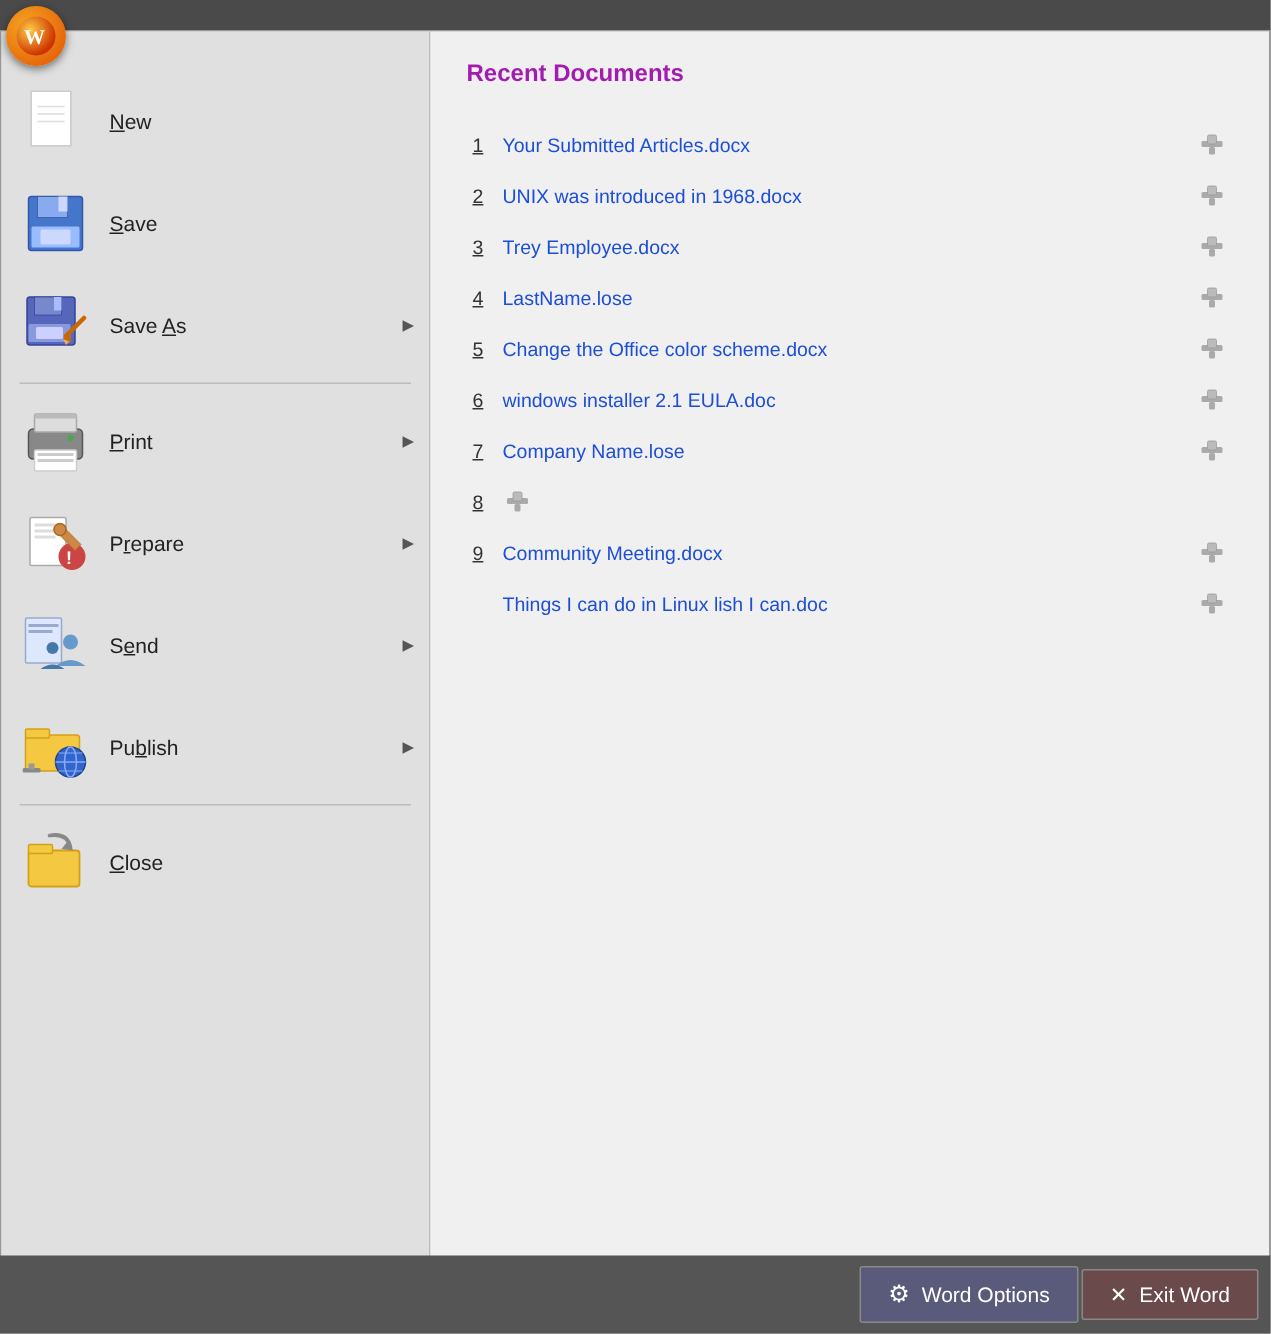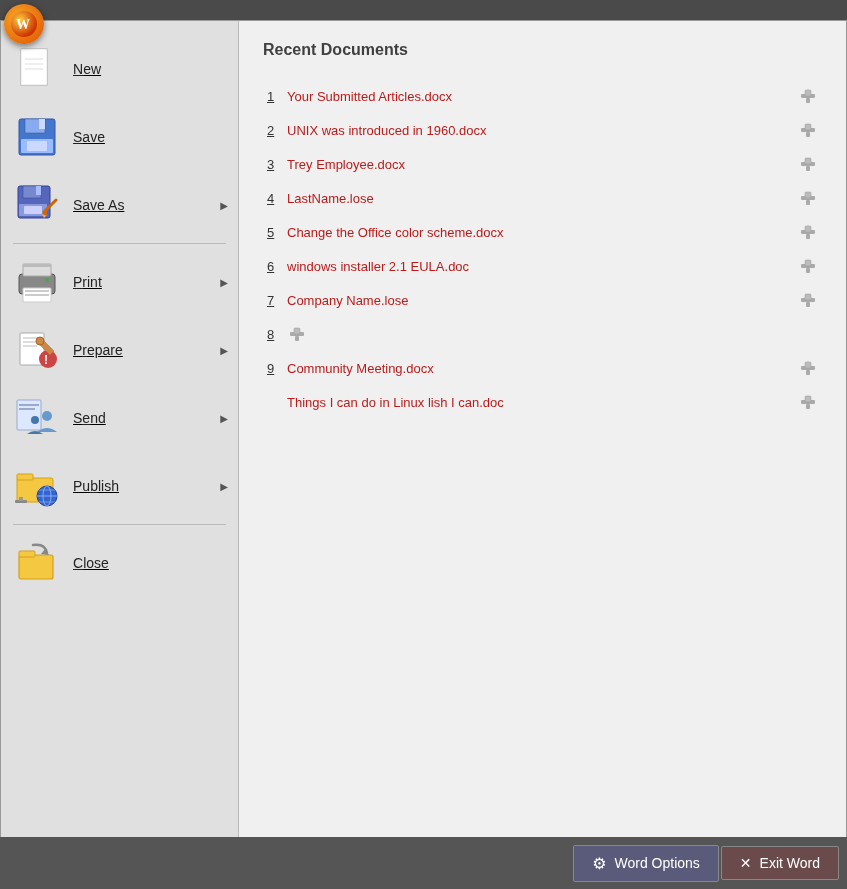--- a/index.html
+++ b/index.html
@@ -36,27 +36,26 @@
       cursor: pointer;
     }
     .main-content {
       display: flex;
       flex: 1;
       margin-top: 28px;
       background: #e8e8e8;
       border: 1px solid #999;
     }
     .left-panel {
-      width: 238px;
+      width: 286px;
       background: #e0e0e0;
       border-right: 1px solid #bbb;
       display: flex;
       flex-direction: column;
-      padding-top: 14px;
-      text-decoration: underline;
+      padding-top: 26px;
     }
     .menu-item {
       display: flex;
       align-items: center;
       padding: 10px 12px;
       cursor: pointer;
       position: relative;
       min-height: 60px;
     }
     .menu-item-icon {
@@ -89,21 +88,21 @@
       margin: 4px 12px;
     }
     .right-panel {
       flex: 1;
       background: #f0f0f0;
       padding: 20px 24px;
     }
     .recent-title {
       font-size: 16px;
       font-weight: 700;
-      color: #404040;
+      color: #a21caf;
       margin-bottom: 16px;
       padding-bottom: 4px;
     }
     .recent-list {
       list-style: none;
     }
     .recent-item {
       display: flex;
       align-items: center;
       padding: 7px 4px;
@@ -113,21 +112,21 @@
     .recent-num {
       width: 20px;
       font-size: 13px;
       color: #333;
       text-decoration: underline;
       flex-shrink: 0;
     }
     .recent-name {
       flex: 1;
       font-size: 13px;
-      color: #b91c1c;
+      color: #1d4ed8;
     }
     .pin-icon {
       width: 20px;
       height: 20px;
       display: flex;
       align-items: center;
       justify-content: center;
       color: #888;
       font-size: 12px;
       flex-shrink: 0;
@@ -351,21 +350,21 @@
             <span class="pin-icon">
               <svg width="16" height="16" viewBox="0 0 16 16">
                 <rect x="1" y="6" width="14" height="4" rx="1" fill="#aaa"></rect>
                 <rect x="6" y="10" width="4" height="5" rx="1" fill="#aaa"></rect>
                 <rect x="5" y="2" width="6" height="6" rx="1" fill="#bbb" stroke="#999" stroke-width="0.5"></rect>
               </svg>
             </span>
           </li>
           <li class="recent-item">
             <span class="recent-num">2</span>
-            <span class="recent-name">UNIX was introduced in 1960.docx</span>
+            <span class="recent-name">UNIX was introduced in 1968.docx</span>
             <span class="pin-icon">
               <svg width="16" height="16" viewBox="0 0 16 16">
                 <rect x="1" y="6" width="14" height="4" rx="1" fill="#aaa"></rect>
                 <rect x="6" y="10" width="4" height="5" rx="1" fill="#aaa"></rect>
                 <rect x="5" y="2" width="6" height="6" rx="1" fill="#bbb" stroke="#999" stroke-width="0.5"></rect>
               </svg>
             </span>
           </li>
           <li class="recent-item">
             <span class="recent-num">3</span>

